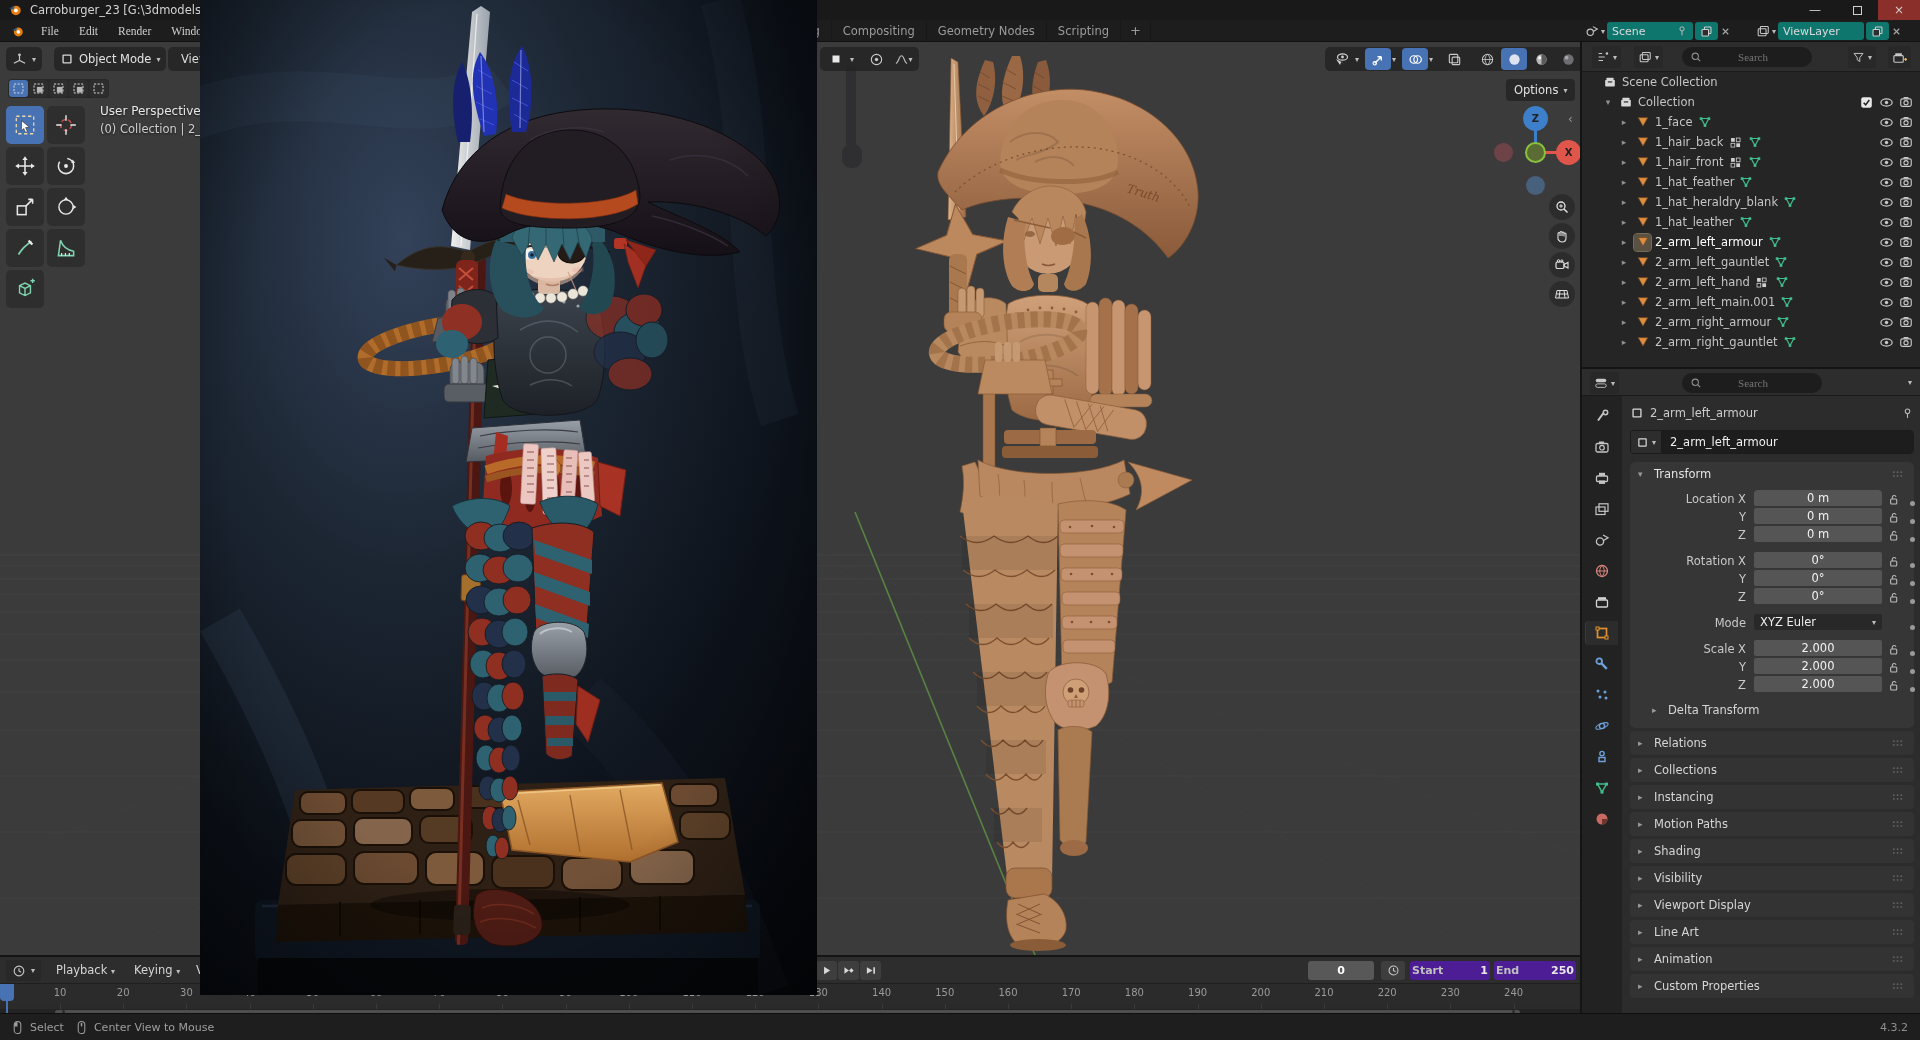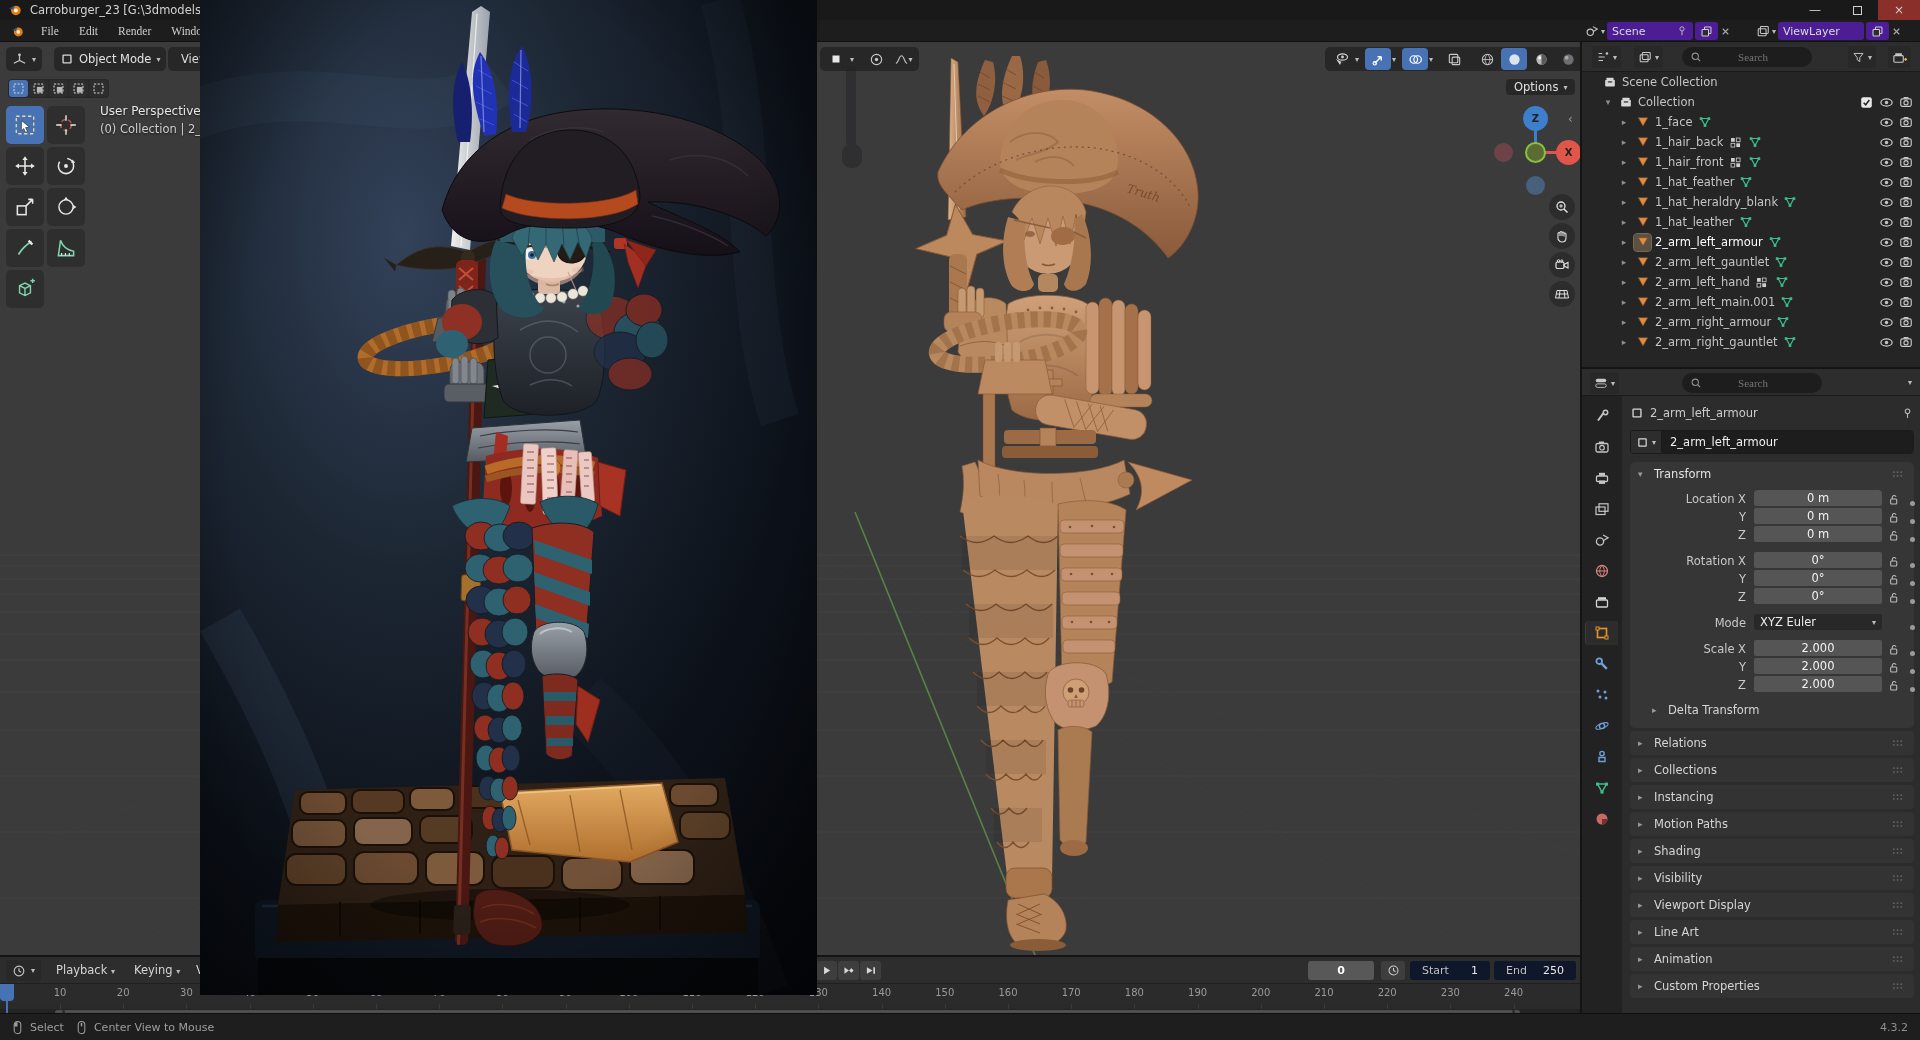--- a/index.html
+++ b/index.html
@@ -20,21 +20,21 @@
 
   
   .topbar { position:absolute; left:0; top:20px; width:1920px; height:22px; background:#1d1d1d; border-bottom:1px solid #111; z-index:10; }
   .menus { position:absolute; left:0; top:0; height:22px; display:flex; align-items:center; }
   .menus .blogo { width:15px; height:13px; margin:0 6px 0 10px; }
   .menu-item { padding:0 10px; color:#cfcfcf; font-size:11.5px; height:22px; line-height:22px;font-family:Liberation Serif, serif; }
   .wtabs { position:absolute; left:750px; top:0; height:22px; display:flex; }
   .wtab { padding:0 11px; height:22px; line-height:22px; color:#9b9b9b; font-size:11.5px; border-right:1px solid #181818; }
   .wtab.addtab { color:#9b9b9b; font-size:13px; padding:0 9px; }
   .idblock { position:absolute; top:1px; height:20px; display:flex; align-items:center; gap:2px; }
-  .idblock .seg { background:#4c1d95; border-radius:3px; height:18px; display:flex; align-items:center; padding:0 5px; }
+  .idblock .seg { background:#0f766e; border-radius:3px; height:18px; display:flex; align-items:center; padding:0 5px; }
   .idblock .nameseg { width:86px; color:#dadada; font-size:11px; }
   .idblock svg { flex:none; }
 
   
   .viewport { position:absolute; left:0; top:42px; width:1580px; height:913px; background:#3b3b3b; overflow:hidden; }
   .rightcol { position:absolute; left:1580px; top:42px; width:340px; height:971px; background:#252526; border-left:2px solid #141414; }
   .timeline { position:absolute; left:0; top:955px; width:1580px; height:58px; background:#2b2b2b; border-top:2px solid #141414; }
   .statusbar { position:absolute; left:0; top:1013px; width:1920px; height:27px; background:#1e1e1e; border-top:1px solid #0f0f0f; display:flex; align-items:center; z-index:10; }
 
   
@@ -45,21 +45,21 @@
   .hdr-btn.on { background:#4772b3; }
   .hdr-grp { position:absolute; top:5px; height:24px; display:flex; align-items:center; background:rgba(36,36,36,.88); border-radius:5px; padding:0 3px; gap:1px; }
   .toolcol { position:absolute; left:6px; top:64px; display:grid; grid-template-columns:38px 38px; gap:3px; }
   .tool-btn { width:38px; height:38px; background:rgba(46,46,46,.92); border-radius:5px; display:flex; align-items:center; justify-content:center; }
   .tool-btn.active { background:#4772b3; }
   .selmode { position:absolute; left:8px; top:37px; display:flex; gap:1px; background:rgba(36,36,36,.8); border-radius:4px; padding:1px; }
   .sm-btn { width:19px; height:17px; border-radius:3px; display:flex; align-items:center; justify-content:center; background:#2d2d2d; }
   .sm-btn.active { background:#4772b3; }
   .overlay-text { position:absolute; left:100px; top:60px; color:#e8e8e8; font-size:12px; text-shadow:0 1px 2px rgba(0,0,0,.6); line-height:18px; white-space:nowrap; }
   .overlay-text .l2 { color:#cfcfcf; font-size:11.5px; }
-  .options-pill { position:absolute; left:1506px; top:37px; height:16px; background:rgba(36,36,36,.88); border-radius:4px; display:flex; align-items:center; padding:0 8px; gap:5px; color:#e0e0e0; font-size:11.5px; }
+  .options-pill { position:absolute; left:1506px; top:37px; height:22px; background:rgba(36,36,36,.88); border-radius:4px; display:flex; align-items:center; padding:0 8px; gap:5px; color:#e0e0e0; font-size:11.5px; }
   
   .gizmo { position:absolute; left:1492px; top:58px; width:95px; height:100px; }
   .gz-line { position:absolute; background:#999; }
   .gz-ball { position:absolute; border-radius:50%; display:flex; align-items:center; justify-content:center; font-size:10px; font-weight:bold; color:#222; }
   .nav-btn { position:absolute; width:26px; height:26px; border-radius:50%; background:rgba(40,40,40,.75); display:flex; align-items:center; justify-content:center; }
   .collapse-arrow { position:absolute; left:1568px; top:70px; color:#9a9a9a; font-size:12px; }
 
   
   .ol-header { position:relative; height:30px; background:#2d2d2d; border-bottom:1px solid #1a1a1a; }
   .ol-hbtn { position:absolute; top:4px; height:22px; display:flex; align-items:center; gap:3px; background:#282828; border-radius:3px; padding:0 4px; }
@@ -104,21 +104,21 @@
   .delta-row { display:flex; align-items:center; gap:6px; height:20px; padding:0 8px 0 22px; margin-top:8px; color:#d5d5d5; font-size:11.5px; }
   .panel-collapsed { margin-top:3px; background:#333333; border-radius:4px; height:24px; display:flex; align-items:center; padding:0 8px; gap:6px; color:#d5d5d5; font-size:11.5px; }
 
   
   .tl-header { position:relative; height:27px; background:#2d2d2d; border-bottom:1px solid #1f1f1f; }
   .tl-pill { position:absolute; top:3px; height:21px; background:#282828; border-radius:3px; display:flex; align-items:center; padding:0 6px; gap:5px; color:#dcdcdc; font-size:11.5px; }
   .tl-menu { position:absolute; top:3px; height:21px; line-height:21px; color:#d5d5d5; font-size:11.5px; }
   .pb-btn { position:absolute; top:4px; width:21px; height:19px; background:#3e3e3e; border-radius:3px; display:flex; align-items:center; justify-content:center; }
   .tl-field { position:absolute; top:4px; height:19px; border-radius:3px; font-size:11px; display:flex; align-items:center; }
   .frame-field { background:#585858; color:#fff; justify-content:center; font-weight:bold; }
-  .range-field { background:#0f172a; color:#e8e8e8; padding:0 12px; justify-content:space-between; }
+  .range-field { background:#4c1d95; color:#e8e8e8; padding:0 2px; justify-content:space-between;font-weight:bold; }
   .range-field .rl { color:#c0c0c0; }
   .ruler { position:absolute; left:0; top:27px; width:1580px; height:20px; background:#2b2b2b; }
   .ruler-num { position:absolute; top:3px; width:26px; text-align:center; color:#9a9a9a; font-size:10px; }
   .tickstrip { position:absolute; left:0; top:47px; width:1580px; height:5px; background:#2a2a2a; }
   .scrollbar { position:absolute; left:0; top:52px; width:1580px; height:6px; background:#232323; }
   .sb-thumb { position:absolute; left:55px; top:1px; width:1465px; height:5px; background:#4f4f4f; border-radius:3px; }
   .sb-dot { position:absolute; top:1px; width:3px; height:3px; border-radius:50%; background:#2b2b2b; }
   .playhead { position:absolute; left:0; top:27px; width:14px; height:17px; background:#4772b3; border-radius:0 0 4px 4px; }
   .playline { position:absolute; left:6px; top:44px; width:2px; height:14px; background:#4772b3; }
 
@@ -445,20 +445,27 @@
       <svg class="blogo" viewBox="0 0 16 16">
           <circle cx="9" cy="8.5" r="5.5" fill="#e87d0d"></circle>
           <circle cx="9" cy="8.5" r="2.2" fill="#fff"></circle>
           <path d="M1,6 L8,3.5 L6,7.5 Z" fill="#265787"></path>
         </svg>
       <span class="menu-item">File</span>
       <span class="menu-item">Edit</span>
       <span class="menu-item">Render</span>
       <span class="menu-item">Window</span>
       <span class="menu-item">Help</span>
+    </div>
+    <div class="wtabs">
+      <span class="wtab">Rendering</span>
+      <span class="wtab">Compositing</span>
+      <span class="wtab">Geometry Nodes</span>
+      <span class="wtab">Scripting</span>
+      <span class="wtab addtab">+</span>
     </div>
 
     <div class="idblock" style="left:1585px;">
       <svg class="ic" width="14" height="14" viewBox="0 0 16 16">
           <use href="#sy-pt-scene"></use>
         </svg>
       <span class="chev">▾</span>
       <span class="seg nameseg">
           <span>Scene</span>
           <span class="flex1"></span>

